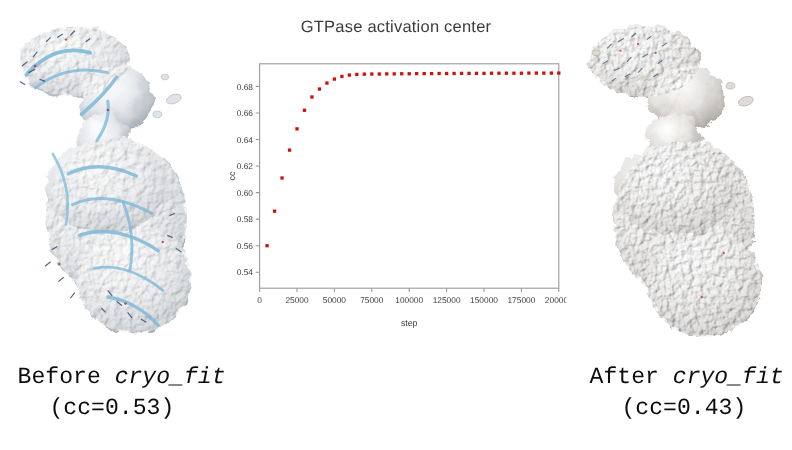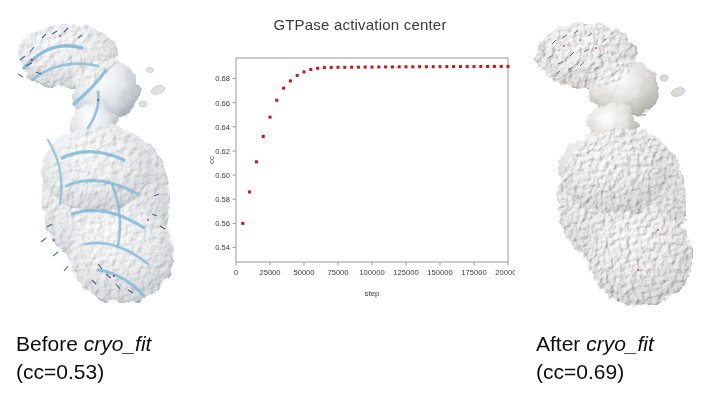--- a/index.html
+++ b/index.html
@@ -58,29 +58,29 @@
     width: 310px;
     height: 290px;
   }
 
   
   .caption {
     position: absolute;
     font-size: 21px;
     line-height: 28px;
     color: #0d0d0d;
-    font-family: Liberation Sans, sans-serif;
+    font-family: Liberation Mono, monospace;
     white-space: nowrap;
   }
   #caption-before { left: 16px; top: 330px; }
   #caption-after  { left: 536px; top: 330px; }
   .caption .em {
     font-style: italic;
   }
-  .caption-line2 { display: block; }
+  .caption-line2 { display: block; margin-left: 29px; }
 </style>
 </head>
 <body>
 
 <div class="struct-panel" id="struct-before">
   <svg class="struct-canvas" viewBox="0 0 196 310">
     <defs>
       <radialGradient id="blobBefore" cx="38%" cy="30%" r="72%">
         <stop offset="0%" stop-color="#ffffff"></stop>
         <stop offset="55%" stop-color="#e3e6ea"></stop>
@@ -310,14 +310,14 @@
   </svg>
 </div>
 
 <div class="caption" id="caption-before">
   <span>Before </span><span class="em">cryo_fit</span>
   <span class="caption-line2">(cc=0.53)</span>
 </div>
 
 <div class="caption" id="caption-after">
   <span>After </span><span class="em">cryo_fit</span>
-  <span class="caption-line2">(cc=0.69)</span>
+  <span class="caption-line2">(cc=0.43)</span>
 </div>
 
 </body></html>

